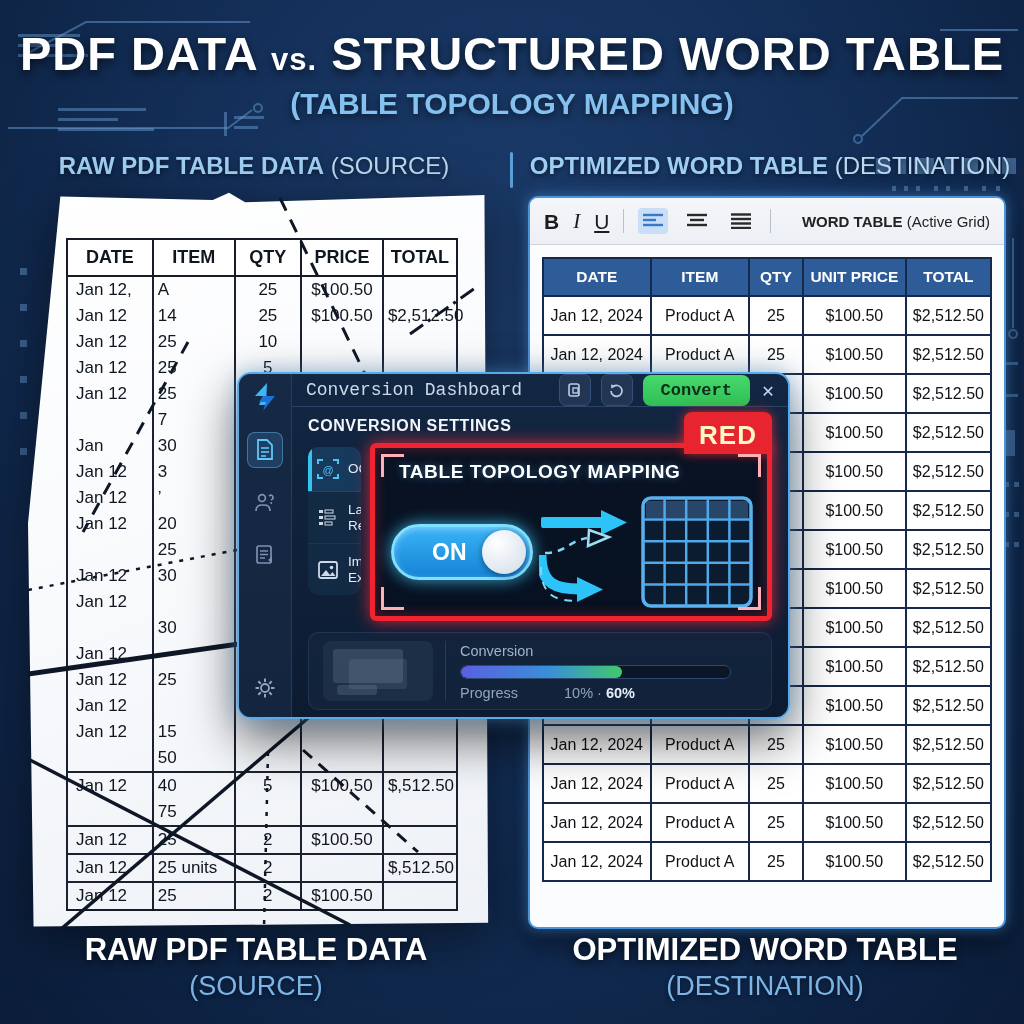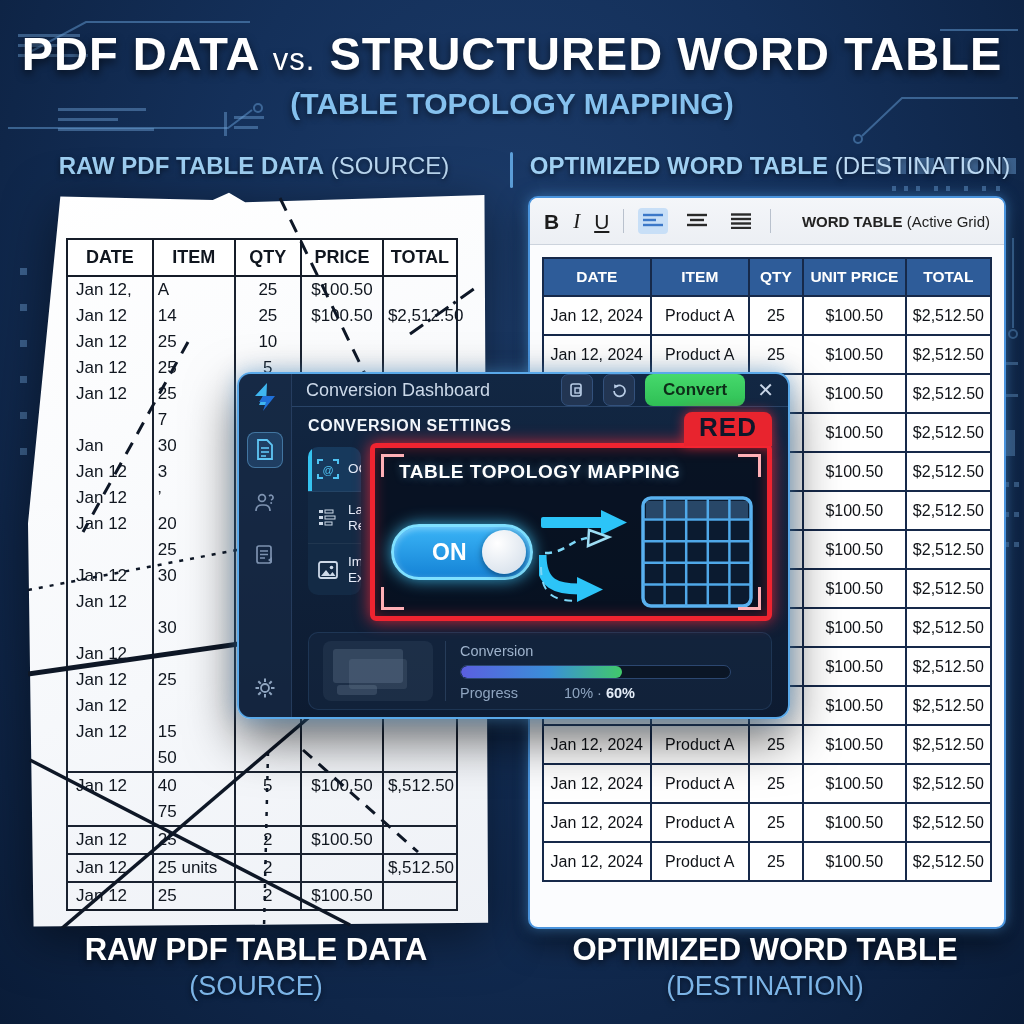--- a/index.html
+++ b/index.html
@@ -9,21 +9,21 @@
   }
   html,body{margin:0;padding:0;background:#081527;font-family:"Liberation Sans",sans-serif;}
   #stage{position:relative;width:1024px;height:1024px;overflow:hidden;
     background:radial-gradient(ellipse at 50% 32%, #1d3d6c 0%, #14305a 45%, #0a1c38 100%);}
   .deco{position:absolute;left:0;top:0;pointer-events:none;}
 
   
   .hdr{position:absolute;left:0;top:26px;width:100%;text-align:center;}
   .hdr-line1{font-size:47px;font-weight:bold;color:#fff;letter-spacing:1px;
     text-shadow:0 4px 8px rgba(0,0,0,.6);}
-  .hdr-vs{font-size:31px;font-weight:normal;}
+  .hdr-vs{font-size:31px;font-weight:bold;}
   .hdr-line2{margin-top:6px;font-size:30px;font-weight:600;color:var(--subtitle-blue);
     text-shadow:0 3px 7px rgba(0,0,0,.55);}
   .panel-titles{position:absolute;top:152px;width:100%;height:38px;}
   .pt{position:absolute;top:0;font-size:24px;color:#9ecff2;text-align:center;
     text-shadow:0 2px 5px rgba(0,0,0,.5);}
   .pt b{font-weight:bold;}
   .pt span{font-weight:400;color:#bcd9f2;}
   .pt-left{left:0;width:508px;}
   .pt-right{left:516px;width:508px;}
   .pt-divider{position:absolute;left:510px;top:0;width:3px;height:36px;background:#5d9fd9;border-radius:2px;}
@@ -82,21 +82,21 @@
     box-shadow:0 0 18px rgba(90,170,235,.5),0 20px 50px rgba(0,0,0,.6);}
   .m-side{width:52px;display:flex;flex-direction:column;align-items:center;gap:18px;
     padding:8px 0 12px;background:rgba(25,43,70,.65);border-radius:11px 0 0 11px;
     border-right:1px solid rgba(110,160,220,.18);}
   .m-logo{margin-bottom:2px;}
   .side-ic{width:34px;height:34px;display:flex;align-items:center;justify-content:center;border-radius:8px;}
   .side-ic.active{background:rgba(80,165,245,.18);border:1px solid rgba(120,200,255,.4);}
   .m-gear{margin-top:auto;}
   .m-main{flex:1;display:flex;flex-direction:column;min-width:0;}
   .m-titlebar{height:42px;display:flex;align-items:center;gap:20px;padding:0 12px 0 14px;
-    border-bottom:1px solid rgba(110,160,220,.25);}
+    border-bottom:1px solid rgba(110,160,220,.25);font-family:Liberation Mono, monospace;}
   .m-title{font-size:18px;color:#ccd9e9;}
   .m-tb-right{margin-left:auto;display:flex;align-items:center;gap:10px;}
   .sq-btn{width:30px;height:30px;border-radius:7px;background:#223552;border:1px solid #33517c;
     display:flex;align-items:center;justify-content:center;}
   .convert-btn{background:linear-gradient(#46d96c,#2fbf55);color:#0d2d18;font-weight:bold;
     font-size:17px;border:none;border-radius:8px;padding:6px 18px;font-family:inherit;}
   .close-x{font-size:20px;color:#c9d6e8;padding:0 2px;}
   .m-content{flex:1;padding:10px 16px 12px;display:flex;flex-direction:column;min-width:0;}
   .m-heading{font-size:16px;font-weight:bold;color:#f2f7fc;letter-spacing:.6px;}
   .m-row{display:flex;margin-top:8px;align-items:flex-start;gap:9px;}
@@ -105,22 +105,22 @@
     font-size:13.5px;line-height:1.15;border-bottom:1px solid rgba(255,255,255,.06);position:relative;}
   .s-item:last-child{border-bottom:none;}
   .s-item.active{background:#17395c;}
   .s-item.active::before{content:"";position:absolute;left:0;top:0;bottom:0;width:4px;background:#35c3f0;}
   .s-ic{flex:0 0 auto;display:flex;}
 
   .red-frame{position:relative;flex:1;height:178px;border:5px solid #ef2430;border-radius:6px;
     background:rgba(6,14,27,.75);
     box-shadow:0 0 16px rgba(255,40,55,.8),inset 0 0 14px rgba(255,40,55,.35);
     padding:9px 14px;box-sizing:border-box;}
-  .red-badge{position:absolute;top:-36px;right:-5px;background:#e8242e;color:#0f172a;font-weight:bold;
-    font-size:26px;padding:0 15px 3px;border-radius:8px 8px 0 0;letter-spacing:1px;
+  .red-badge{position:absolute;top:-36px;right:-5px;background:#e8242e;color:#fef9c3;font-weight:bold;
+    font-size:26px;padding:8px 15px 3px;border-radius:8px 8px 0 0;letter-spacing:1px;
     box-shadow:0 0 12px rgba(255,40,55,.7);}
   .corner{position:absolute;width:20px;height:20px;border:3px solid #ffb0b6;}
   .c-tl{left:6px;top:6px;border-right:none;border-bottom:none;}
   .c-tr{right:6px;top:6px;border-left:none;border-bottom:none;}
   .c-bl{left:6px;bottom:6px;border-right:none;border-top:none;}
   .c-br{right:6px;bottom:6px;border-left:none;border-top:none;}
   .feat-title{font-size:19px;font-weight:bold;color:#fff;letter-spacing:.6px;margin:4px 0 0 10px;
     text-shadow:0 0 8px rgba(120,200,255,.4);}
   .feat-row{display:flex;align-items:center;margin-top:10px;gap:6px;}
   .toggle{position:relative;width:142px;height:56px;border-radius:30px;flex:0 0 auto;margin-left:2px;

